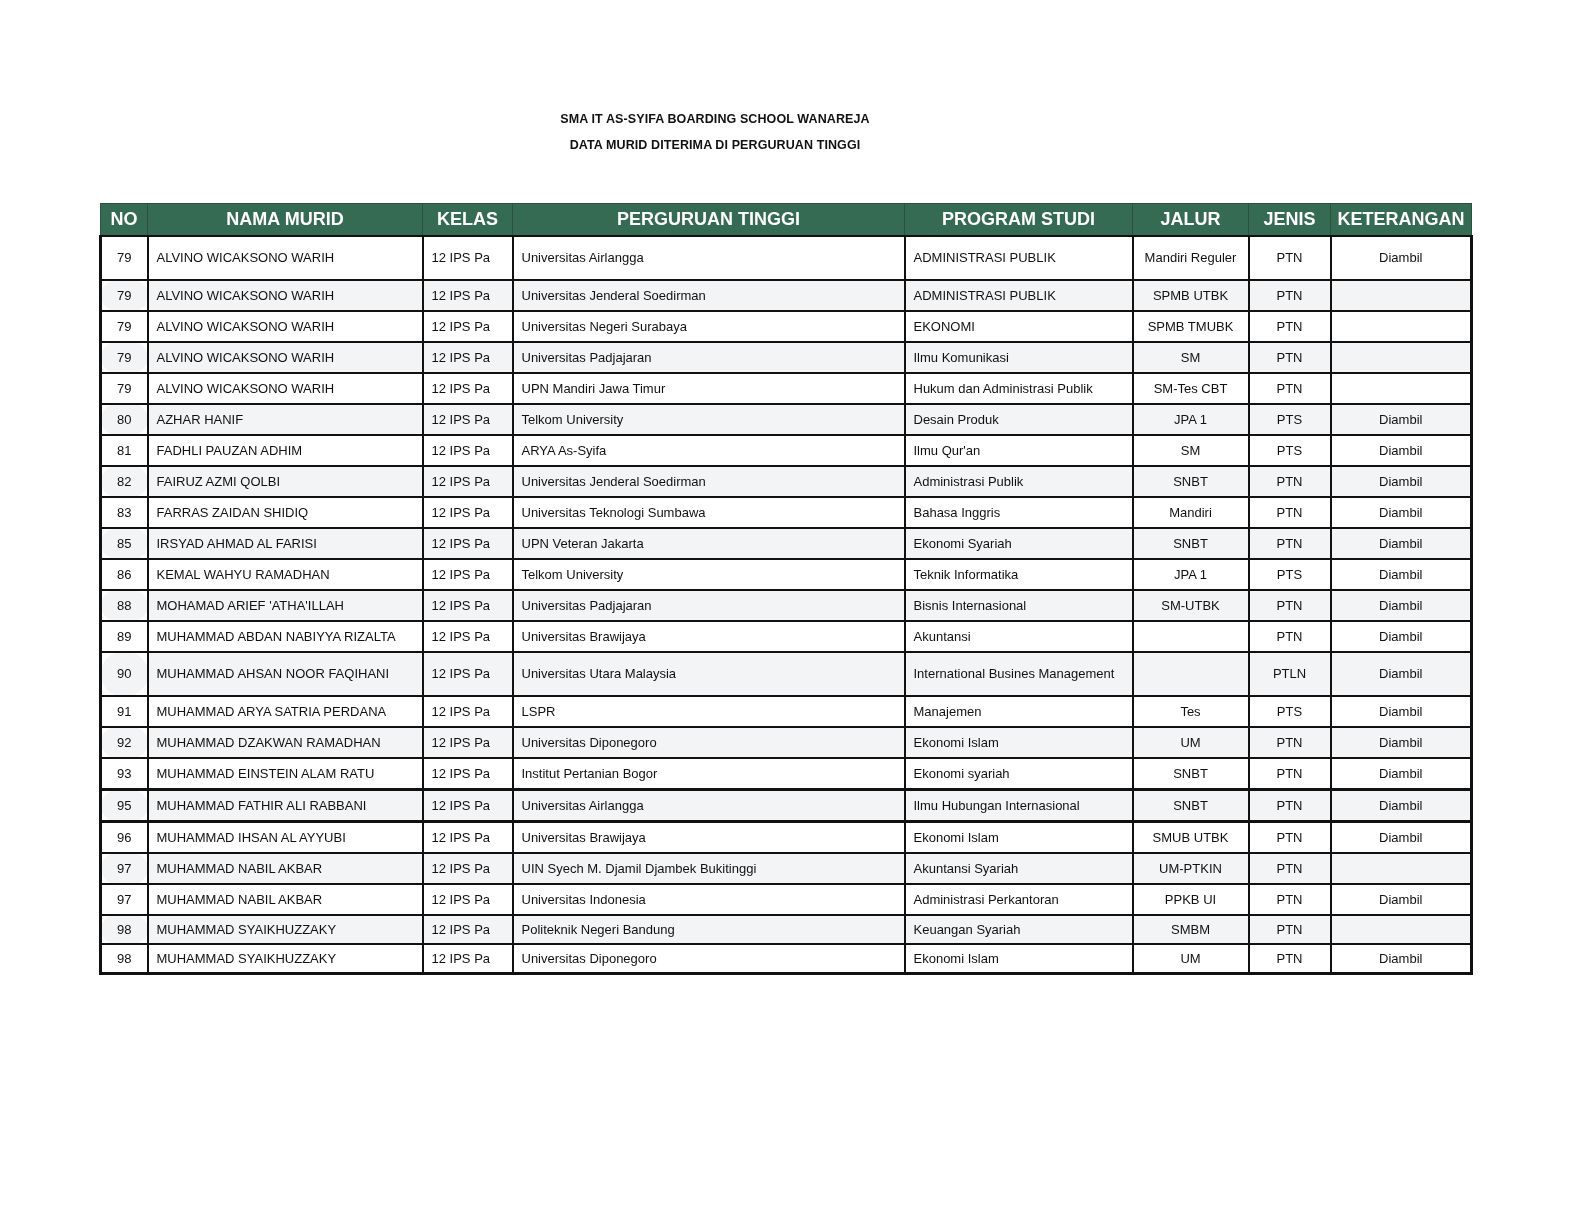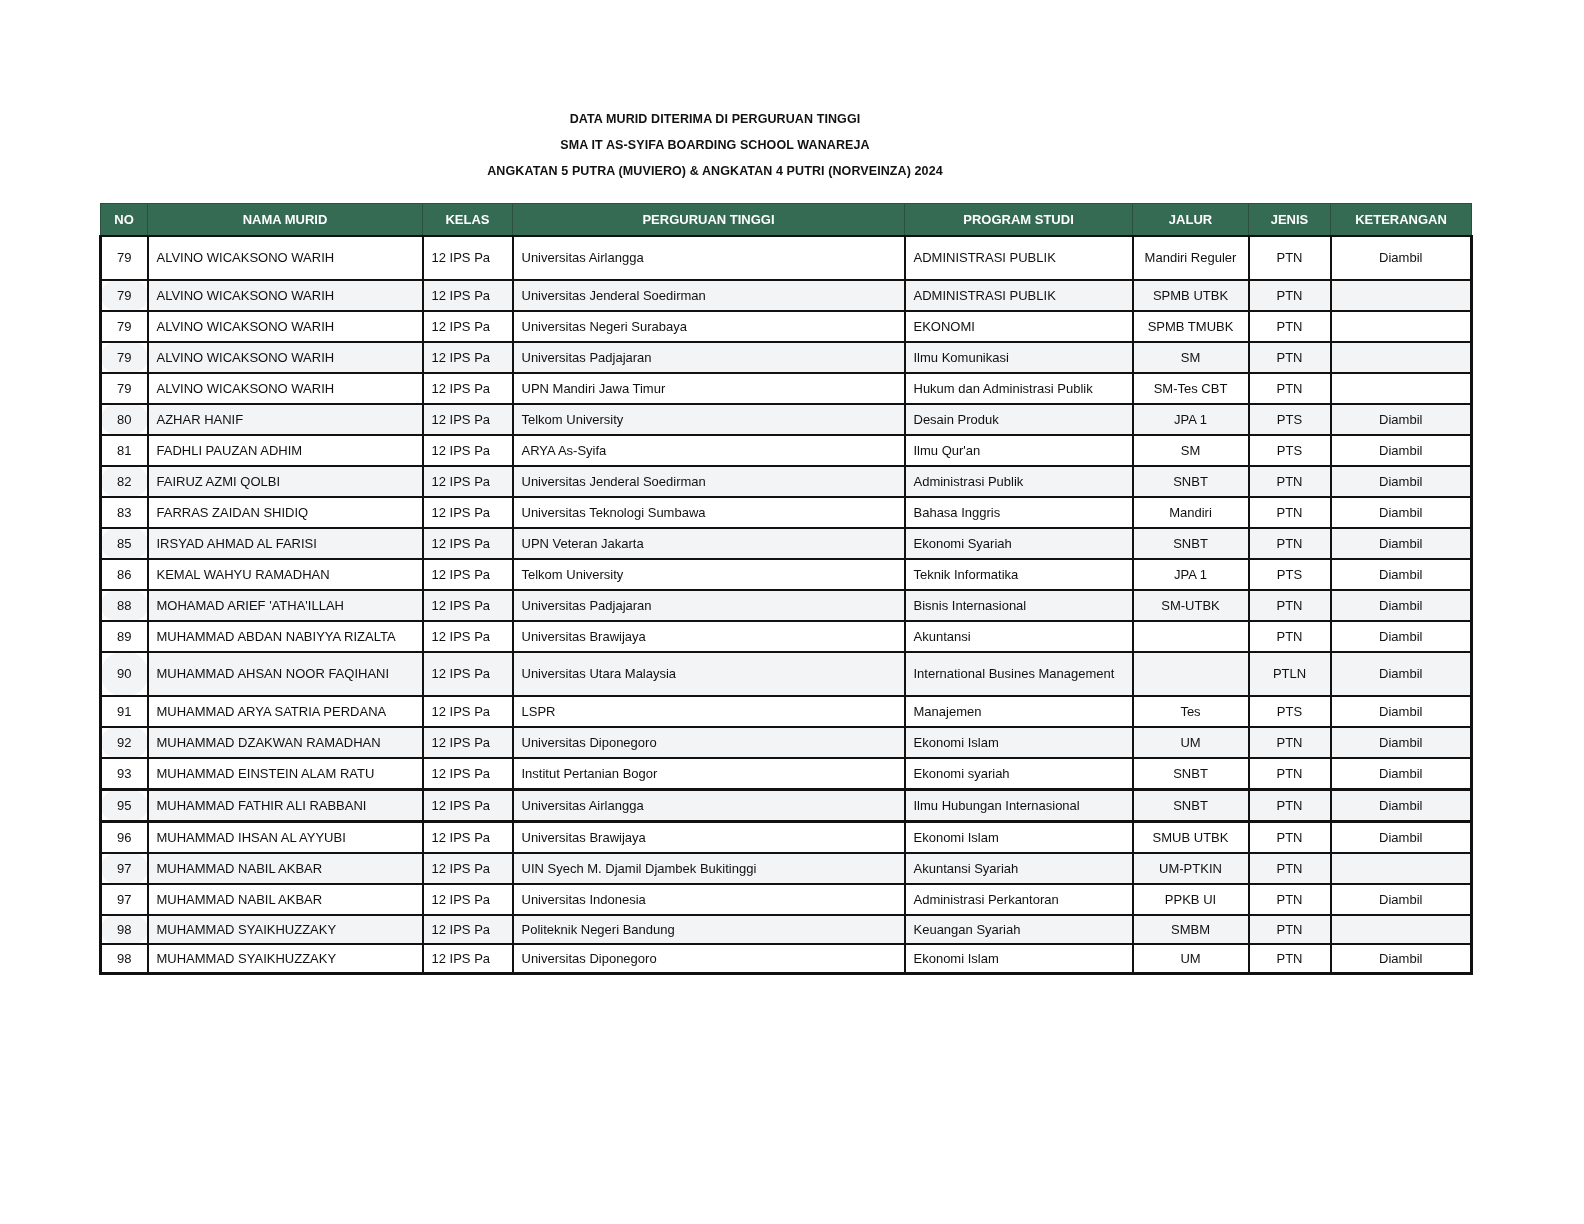--- a/index.html
+++ b/index.html
@@ -1,38 +1,37 @@
 <!DOCTYPE html>
 <html><head>
 <meta charset="utf-8">
 <style>
   html, body { margin: 0; padding: 0; background: #ffffff; }
   body { width: 1584px; height: 1224px; position: relative; font-family: "Liberation Sans", "DejaVu Sans", sans-serif; color: #111; }
   .titles { position: absolute; left: 0; top: 108px; width: 1430px; text-align: center; }
   .titles div { font-weight: bold; font-size: 12.5px; height: 26px; line-height: 22px; letter-spacing: 0.1px; }
   table.data { position: absolute; left: 99px; top: 203px; width: 1371px; border-collapse: collapse; font-size: 13px; table-layout: fixed; }
-  table.data th { background: #356a53; color: #ffffff; font-weight: bold; height: 31px; border: 1.5px solid #2d4f3e; font-size: 13px; padding: 0 4px; }
+  table.data th { background: #356a53; color: #ffffff; font-weight: bold; height: 31px; border: 1.5px solid #2d4f3e; font-size: 18px; padding: 0 4px; }
   table.data td { border: 2px solid #111; padding: 0 8px; height: 29px; line-height: 16px; }
   table.data tr:nth-child(odd) td { background: #ffffff; }
   table.data tr:nth-child(even) td { background: #f3f4f6; }
   table.data td.c { text-align: center; }
   table.data tr.tall td { height: 42px; }
   table.data tr.short td { height: 27px; }
   table.data tr.thick td { border-top-width: 3px; }
   table.data tr td:first-child { border-left-width: 3px; border-radius: 21px; }
   table.data tr td:last-child { border-right-width: 3px; }
   table.data tr:last-child td { border-bottom-width: 3px; }
 </style>
 </head>
 <body>
 
 <div class="titles">
+  <div>SMA IT AS-SYIFA BOARDING SCHOOL WANAREJA</div>
   <div>DATA MURID DITERIMA DI PERGURUAN TINGGI</div>
-  <div>SMA IT AS-SYIFA BOARDING SCHOOL WANAREJA</div>
-  <div>ANGKATAN 5 PUTRA (MUVIERO) &amp; ANGKATAN 4 PUTRI (NORVEINZA) 2024</div>
 </div>
 
 <table class="data">
   <colgroup>
     <col style="width:47px">
       <col style="width:275px">
       <col style="width:90px">
       <col style="width:392px">
     <col style="width:228px">
       <col style="width:116px">

